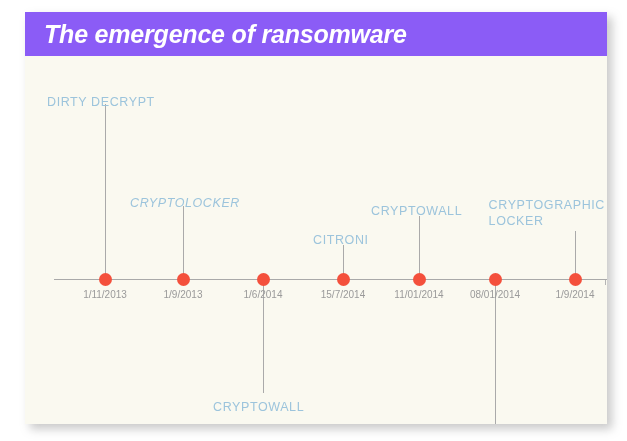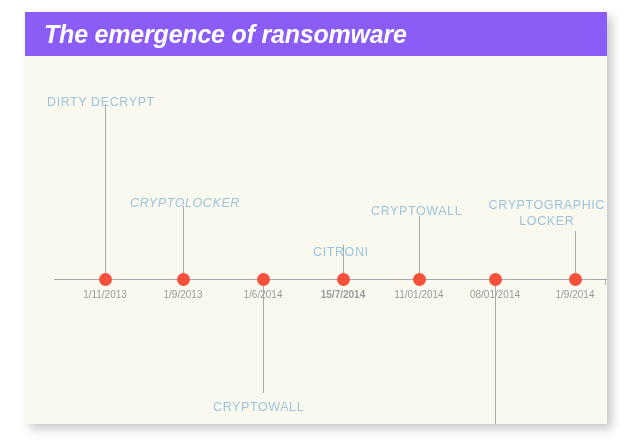--- a/index.html
+++ b/index.html
@@ -102,21 +102,21 @@
   
   .event-label {
     position: absolute;
     font-size: 12.5px;
     color: #9cc4dc;
     letter-spacing: 0.6px;
     white-space: nowrap;
     line-height: 16px;
   }
   .event-label.align-right {
-    text-align: center;
+    text-align: left;
     transform: translateX(-100%);
   }
 
   
   .date-label {
     position: absolute;
     font-size: 10px;
     color: #9a9a9a;
     white-space: nowrap;
     transform: translateX(-50%);
@@ -152,22 +152,22 @@
           <div class="leader" style="left: 158px; top: 150px; height: 70px;"></div>
           <div class="dot" style="left: 158px; top: 223px;"></div>
           <div class="event-label" style="left: 105px; top: 139px; font-style: italic;">CRYPTOLOCKER</div>
           <div class="date-label" style="left: 158px;">1/9/2013</div>
           <div class="leader" style="left: 238px; top: 227px; height: 110px;"></div>
           <div class="dot" style="left: 238px; top: 223px;"></div>
           <div class="event-label" style="left: 188px; top: 343px;">CRYPTOWALL</div>
           <div class="date-label" style="left: 238px;">1/6/2014</div>
           <div class="leader" style="left: 318px; top: 189px; height: 31px;"></div>
           <div class="dot" style="left: 318px; top: 223px;"></div>
-          <div class="event-label" style="left: 288px; top: 176px; margin-top: 12px;">CITRONI</div>
-          <div class="date-label" style="left: 318px; font-weight: bold;">15/7/2014</div>
+          <div class="event-label" style="left: 288px; top: 176px;">CITRONI</div>
+          <div class="date-label" style="left: 318px;">15/7/2014</div>
           <div class="leader" style="left: 394px; top: 160px; height: 60px;"></div>
           <div class="dot" style="left: 394px; top: 223px;"></div>
           <div class="event-label" style="left: 346px; top: 147px;">CRYPTOWALL</div>
           <div class="date-label" style="left: 394px;">11/01/2014</div>
           <div class="leader" style="left: 470px; top: 227px; height: 150px;"></div>
           <div class="dot" style="left: 470px; top: 223px;"></div>
           <div class="date-label" style="left: 470px; text-align: right;">08/01/2014</div>
           <div class="leader" style="left: 550px; top: 175px; height: 45px;"></div>
           <div class="dot" style="left: 550px; top: 223px;"></div>
           <div class="event-label align-right" style="left: 580px; top: 141px;">CRYPTOGRAPHIC<br>LOCKER</div>

